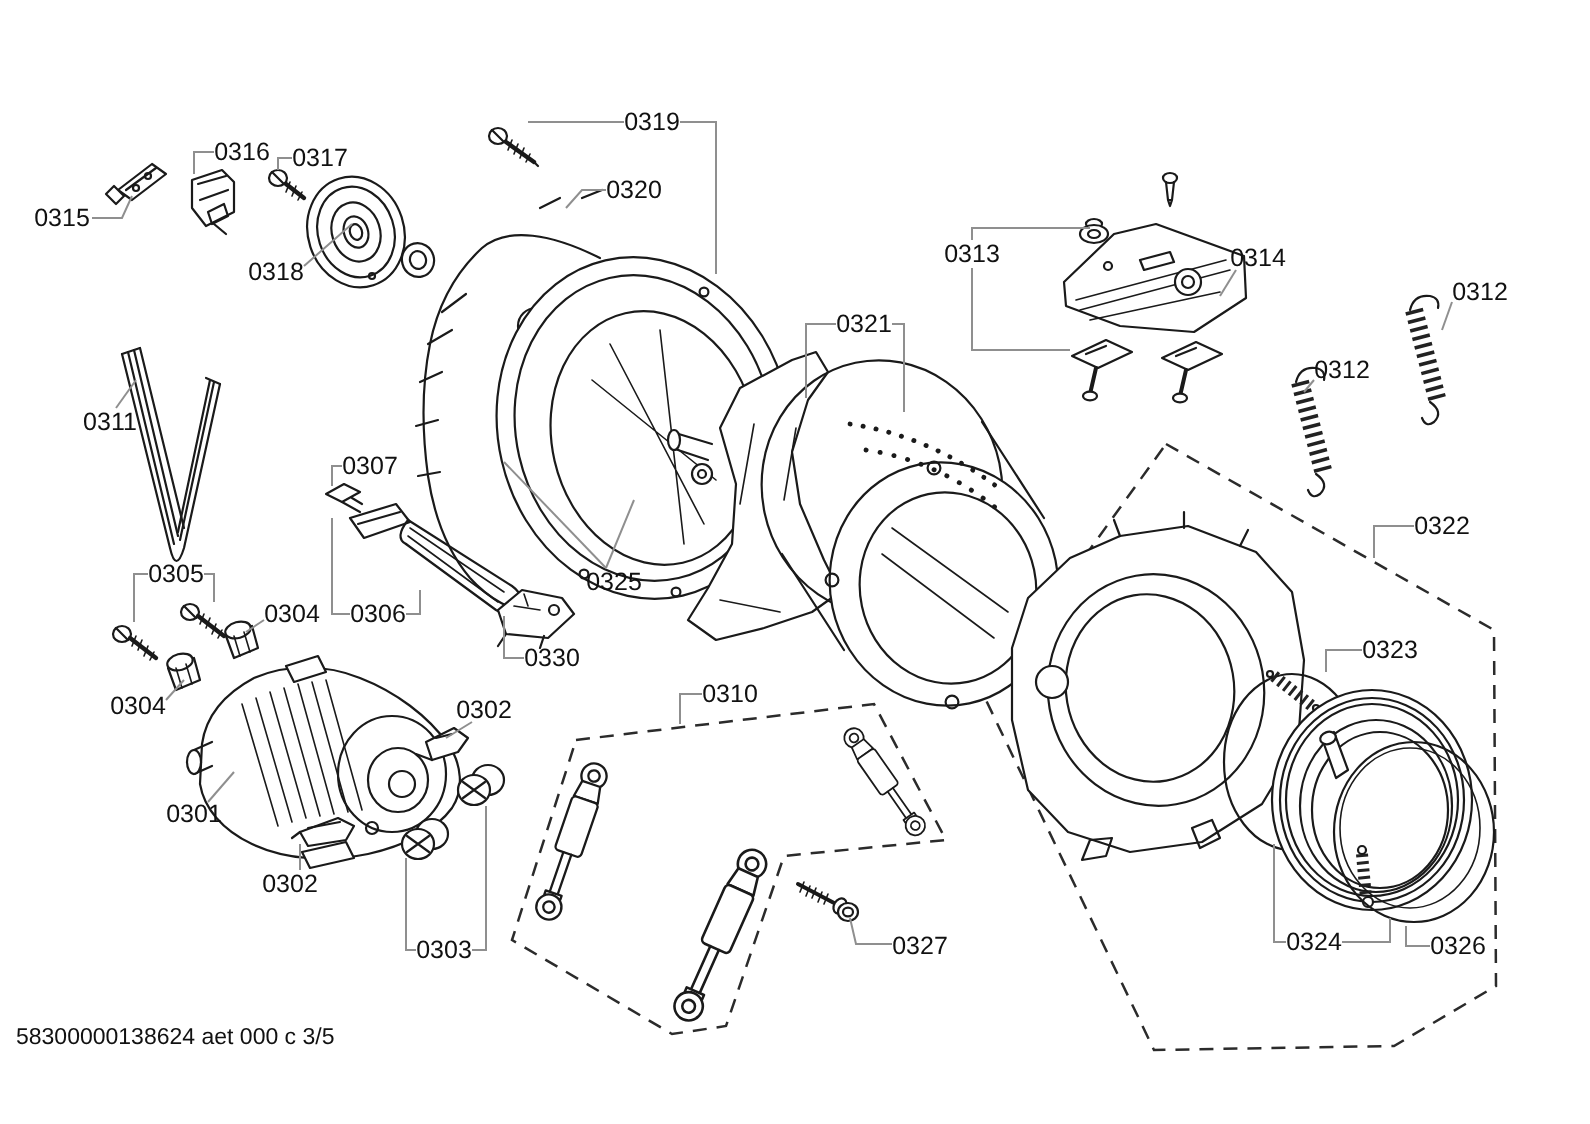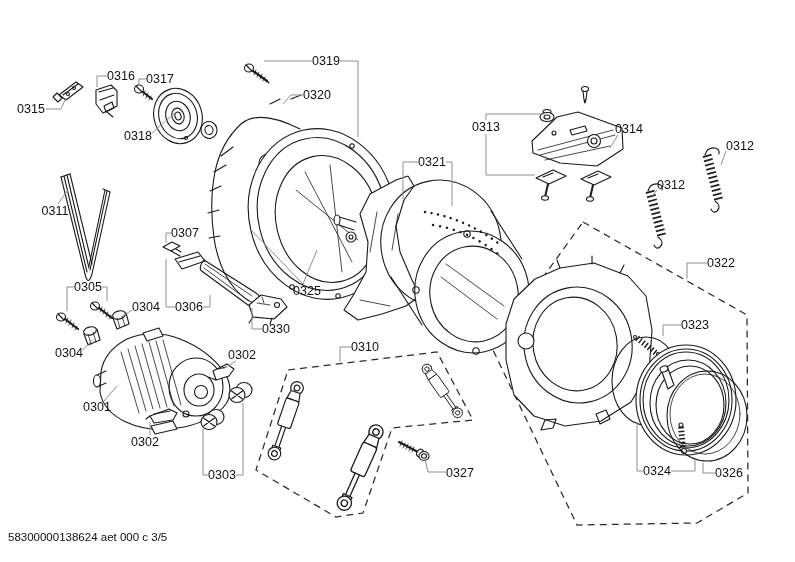--- a/index.html
+++ b/index.html
@@ -6,21 +6,21 @@
   body{width:795px;height:562px;background:#fff;position:relative;overflow:hidden;
        font-family:"Liberation Sans",sans-serif}
   svg{position:absolute;left:0;top:0}
   .part{stroke:#1a1a1a;stroke-width:1.1;fill:none;stroke-linecap:round;stroke-linejoin:round}
   .wfill{fill:#fff}
   .thin{stroke-width:0.8}
   .coil{stroke:#222;fill:none}
   .boundary{fill:none;stroke:#2b2b2b;stroke-width:1.25;stroke-dasharray:7 5}
   .leader{fill:none;stroke:#8f8f8f;stroke-width:1}
   .part-label{font:12.5px "Liberation Sans",sans-serif;fill:#111;text-anchor:middle}
-  #footer{position:absolute;left:8px;top:531px;font:11.5px "Liberation Sans",sans-serif;color:#111}
+  #footer{position:absolute;left:8px;top:513px;font:11.5px "Liberation Sans",sans-serif;color:#111}
 </style>
 </head>
 <body>
 
 <svg width="795" height="562" viewBox="0 0 795 562">
   <defs>
     <g id="shock">
       <circle cx="0" cy="0" r="6"></circle>
         <circle cx="0" cy="0" r="2.7"></circle>
       <path d="M-4.5,4 L4.5,4 L6,12 L-6,12 Z"></path>

